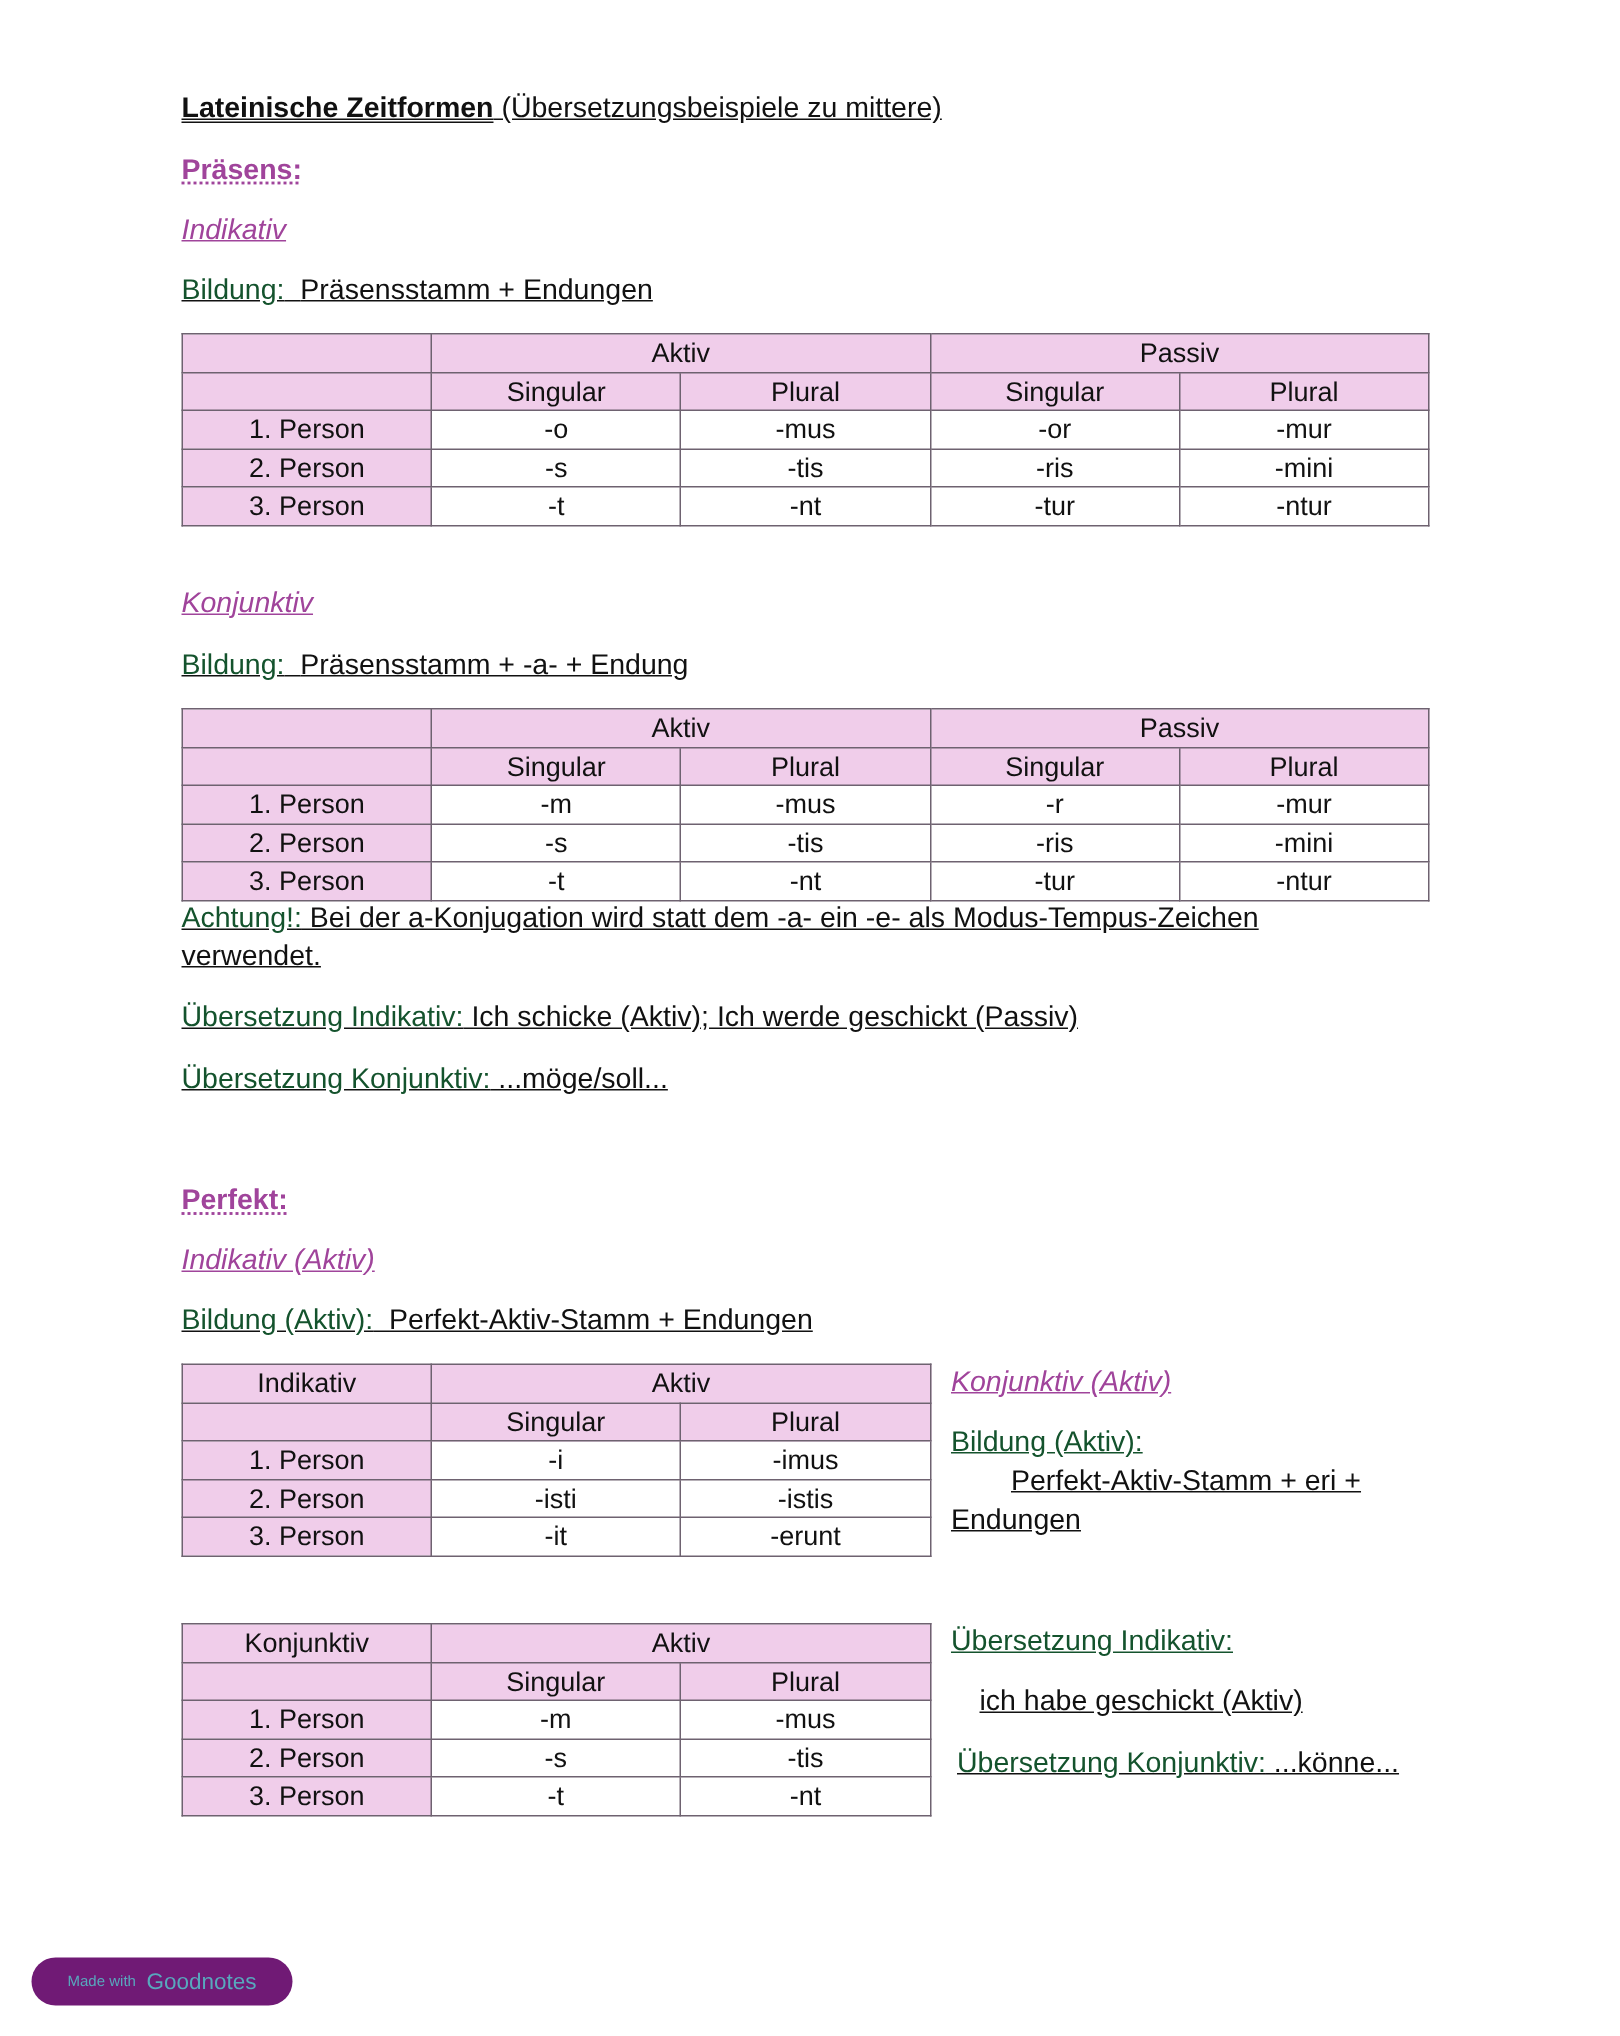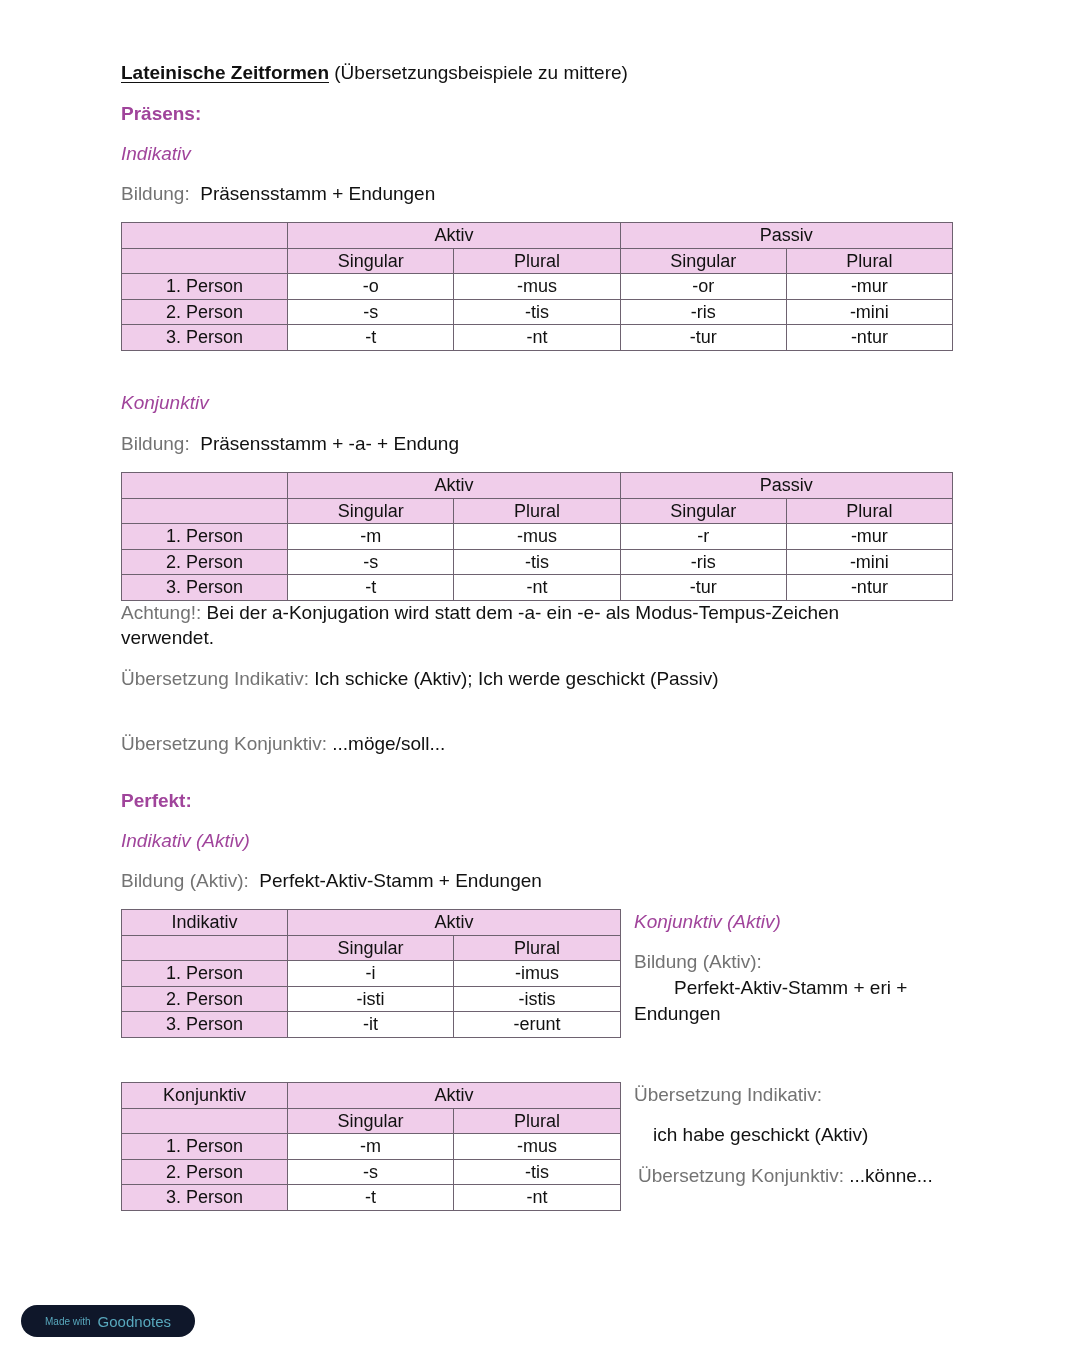--- a/index.html
+++ b/index.html
@@ -1,30 +1,30 @@
 <!DOCTYPE html>
 <html><head>
 <meta charset="utf-8">
 <style>
   html, body { margin: 0; padding: 0; background: #ffffff; }
   body { width: 1080px; height: 1357px; position: relative; overflow: hidden;
          font-family: "Liberation Sans", sans-serif; color: #111; }
   .abs { position: absolute; white-space: nowrap; }
-  .txt { font-size: 19px; line-height: 22px; }
+  .txt { font-size: 19px; line-height: 22px; text-decoration: underline; }
   .title { font-weight: bold; text-decoration: underline; text-decoration-thickness: 1px; text-underline-offset: 3px; }
   .section { font-weight: bold; color: #a0449b; text-decoration-style: dotted; text-underline-offset: 3px; }
-  .label { color: #737373; }
+  .label { color: #14532d; }
   .ital { font-style: italic; color: #a0449b; }
   table.grid { position: absolute; border-collapse: collapse; table-layout: fixed;
                font-family: "Liberation Sans", sans-serif; font-size: 18px; }
   table.grid td { border: 1.5px solid #6e6270; height: 24.5px; padding: 0; text-align: center;
                   line-height: 22px; color: #111; }
   table.grid td.h { background: #f0cdea; }
   .badge { position: absolute; left: 21px; top: 1305px; width: 174px; height: 32px; border-radius: 16px;
-           background: #0f172a; display: flex; align-items: center; justify-content: center; gap: 7px; }
+           background: #701a75; display: flex; align-items: center; justify-content: center; gap: 7px; }
   .badge .small { font-size: 10px; color: #58a8bd; }
   .badge .big { font-size: 15px; color: #58a8bd; }
 </style>
 </head>
 <body>
 
 <div class="abs txt" style="left:121px; top:62px;">
   <span class="title">Lateinische Zeitformen</span><span> (Übersetzungsbeispiele zu mittere)</span>
 </div>
 
@@ -130,21 +130,21 @@
   </table>
 
 <div class="abs txt" style="left:121px; top:602px;">
   <span class="label">Achtung!:</span><span> Bei der a-Konjugation wird statt dem -a- ein -e- als Modus-Tempus-Zeichen</span>
 </div>
 <div class="abs txt" style="left:121px; top:627px;">verwendet.</div>
 
 <div class="abs txt" style="left:121px; top:668px;">
   <span class="label">Übersetzung Indikativ:</span><span> Ich schicke (Aktiv); Ich werde geschickt (Passiv)</span>
 </div>
-<div class="abs txt" style="left:121px; top:709px;margin-top:24px;">
+<div class="abs txt" style="left:121px; top:709px;">
   <span class="label">Übersetzung Konjunktiv:</span><span> ...möge/soll...</span>
 </div>
 
 <div class="abs txt section" style="left:121px; top:790px;">Perfekt:</div>
 <div class="abs txt ital" style="left:121px; top:830px;">Indikativ (Aktiv)</div>
 <div class="abs txt" style="left:121px; top:870px;">
   <span class="label">Bildung (Aktiv):</span>&nbsp; <span>Perfekt-Aktiv-Stamm + Endungen</span>
 </div>
 
 <table class="grid" style="left:121px; top:909px; width:499px;">

